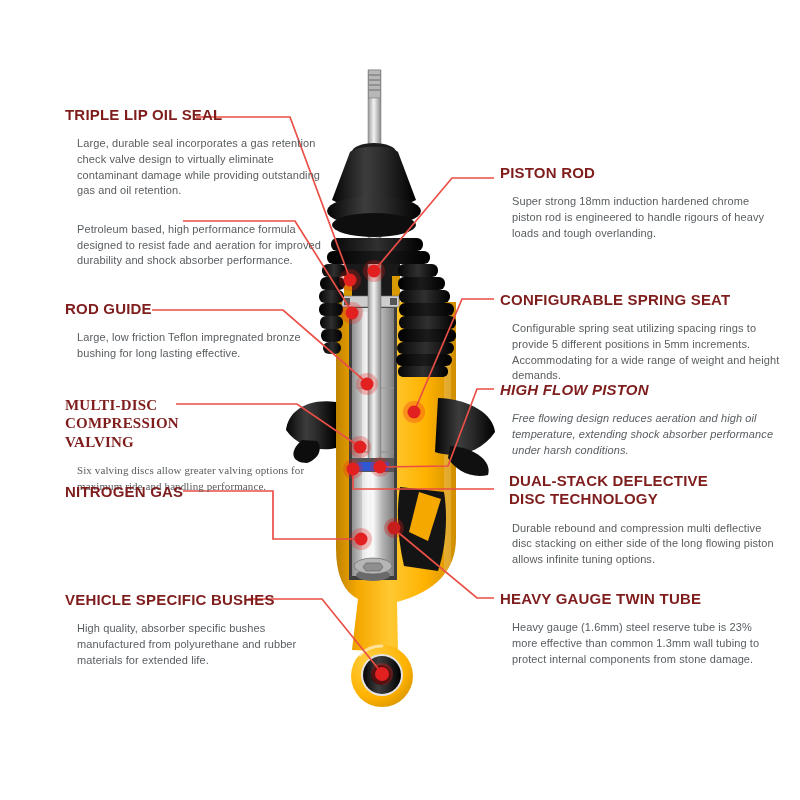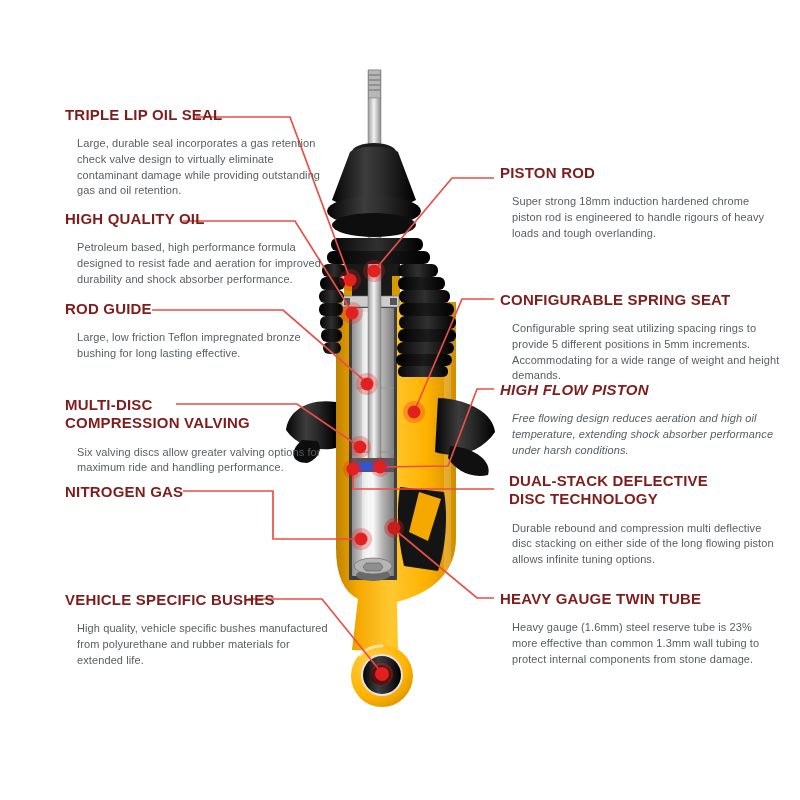--- a/index.html
+++ b/index.html
@@ -211,37 +211,36 @@
         <circle cx="382" cy="674" r="7" fill="#e32020"></circle>
       </g>
   </g>
 </svg>
 
 <div class="label left" style="left:65px;top:106px;">
   <h3>TRIPLE LIP OIL SEAL</h3>
   <p>Large, durable seal incorporates a gas retention check valve design to virtually eliminate contaminant damage while providing outstanding gas and oil retention.</p>
 </div>
 <div class="label left" style="left:65px;top:210px;">
-  <h3>HIGH QUALITY OIL</h3>
   <p>Petroleum based, high performance formula designed to resist fade and aeration for improved durability and shock absorber performance.</p>
 </div>
 <div class="label left" style="left:65px;top:300px;">
   <h3>ROD GUIDE</h3>
   <p>Large, low friction Teflon impregnated bronze bushing for long lasting effective.</p>
 </div>
-<div class="label left" style="left:65px;top:396px;">
+<div class="label left" style="left:65px;top:396px;font-family:Liberation Serif, serif;">
   <h3 style="width:185px;">MULTI-DISC COMPRESSION VALVING</h3>
   <p>Six valving discs allow greater valving options for maximum ride and handling performance.</p>
 </div>
 <div class="label left" style="left:65px;top:483px;">
   <h3>NITROGEN GAS</h3>
 </div>
 <div class="label left" style="left:65px;top:591px;">
   <h3>VEHICLE SPECIFIC BUSHES</h3>
-  <p>High quality, vehicle specific bushes manufactured from polyurethane and rubber materials for extended life.</p>
+  <p>High quality, absorber specific bushes manufactured from polyurethane and rubber materials for extended life.</p>
 </div>
 
 <div class="label right" style="left:500px;top:164px;">
   <h3>PISTON ROD</h3>
   <p>Super strong 18mm induction hardened chrome piston rod is engineered to handle rigours of heavy loads and tough overlanding.</p>
 </div>
 <div class="label right" style="left:500px;top:291px;">
   <h3>CONFIGURABLE SPRING SEAT</h3>
   <p>Configurable spring seat utilizing spacing rings to provide 5 different positions in 5mm increments. Accommodating for a wide range of weight and height demands.</p>
 </div>

